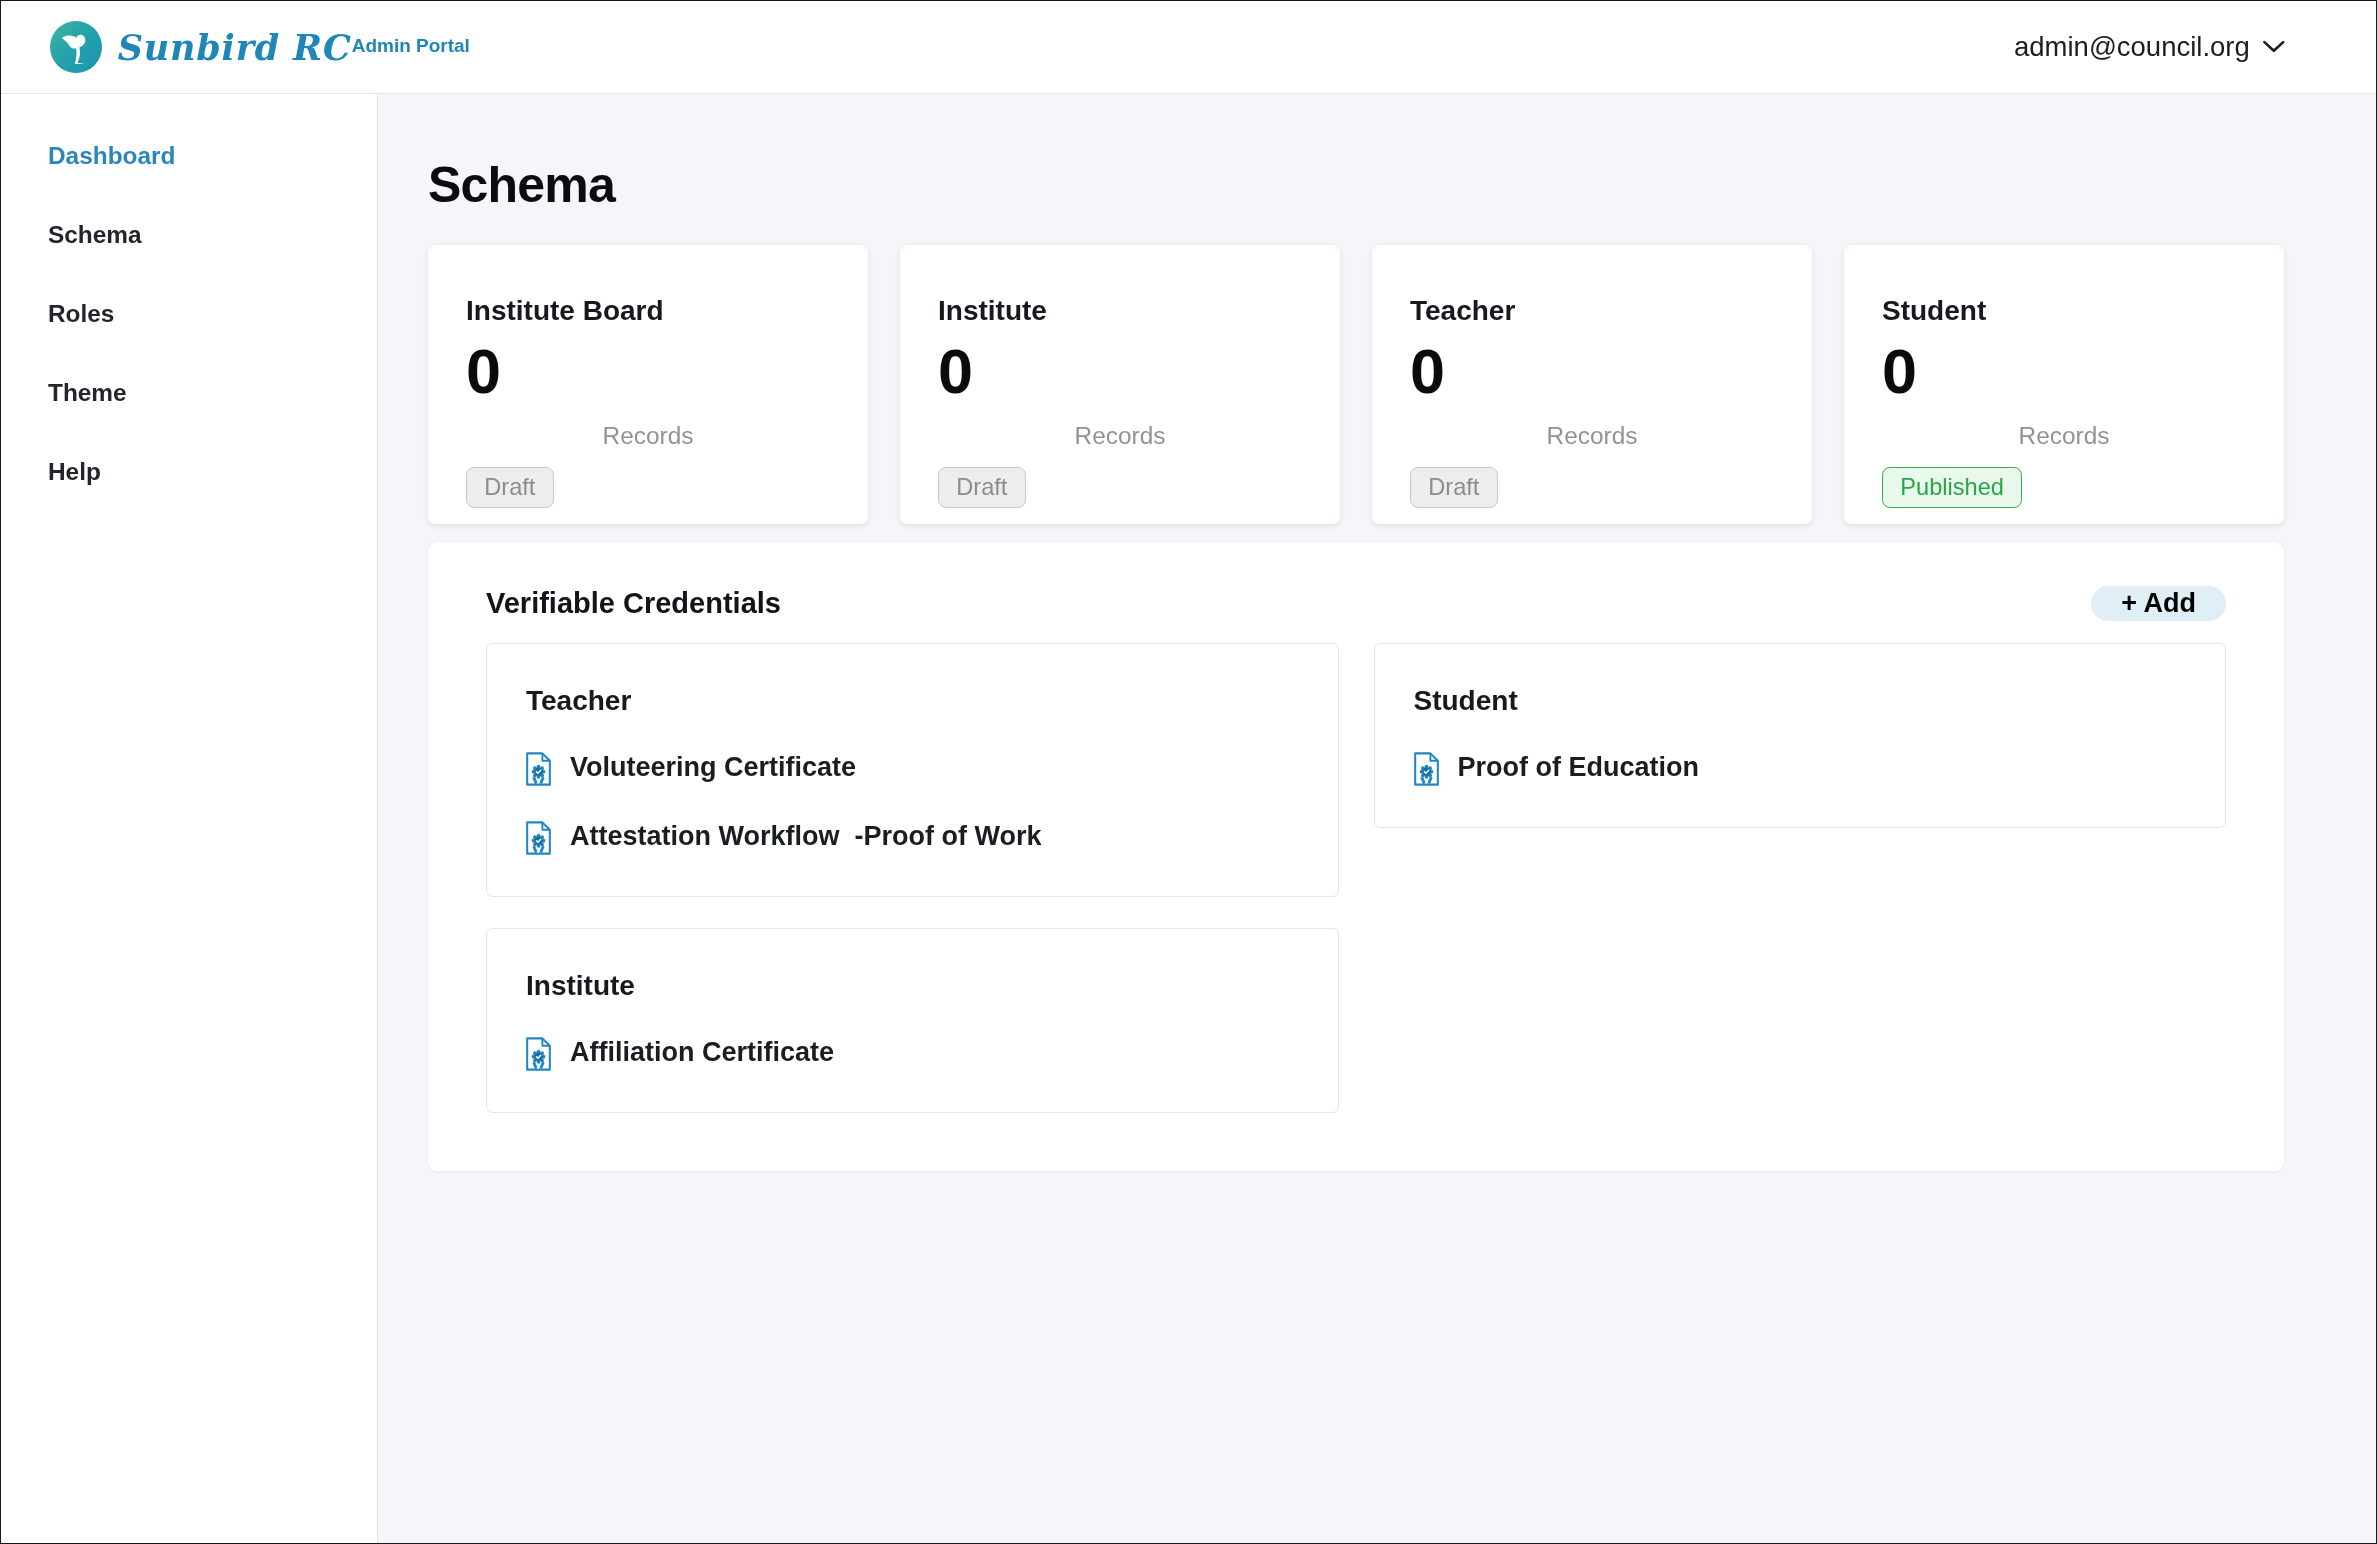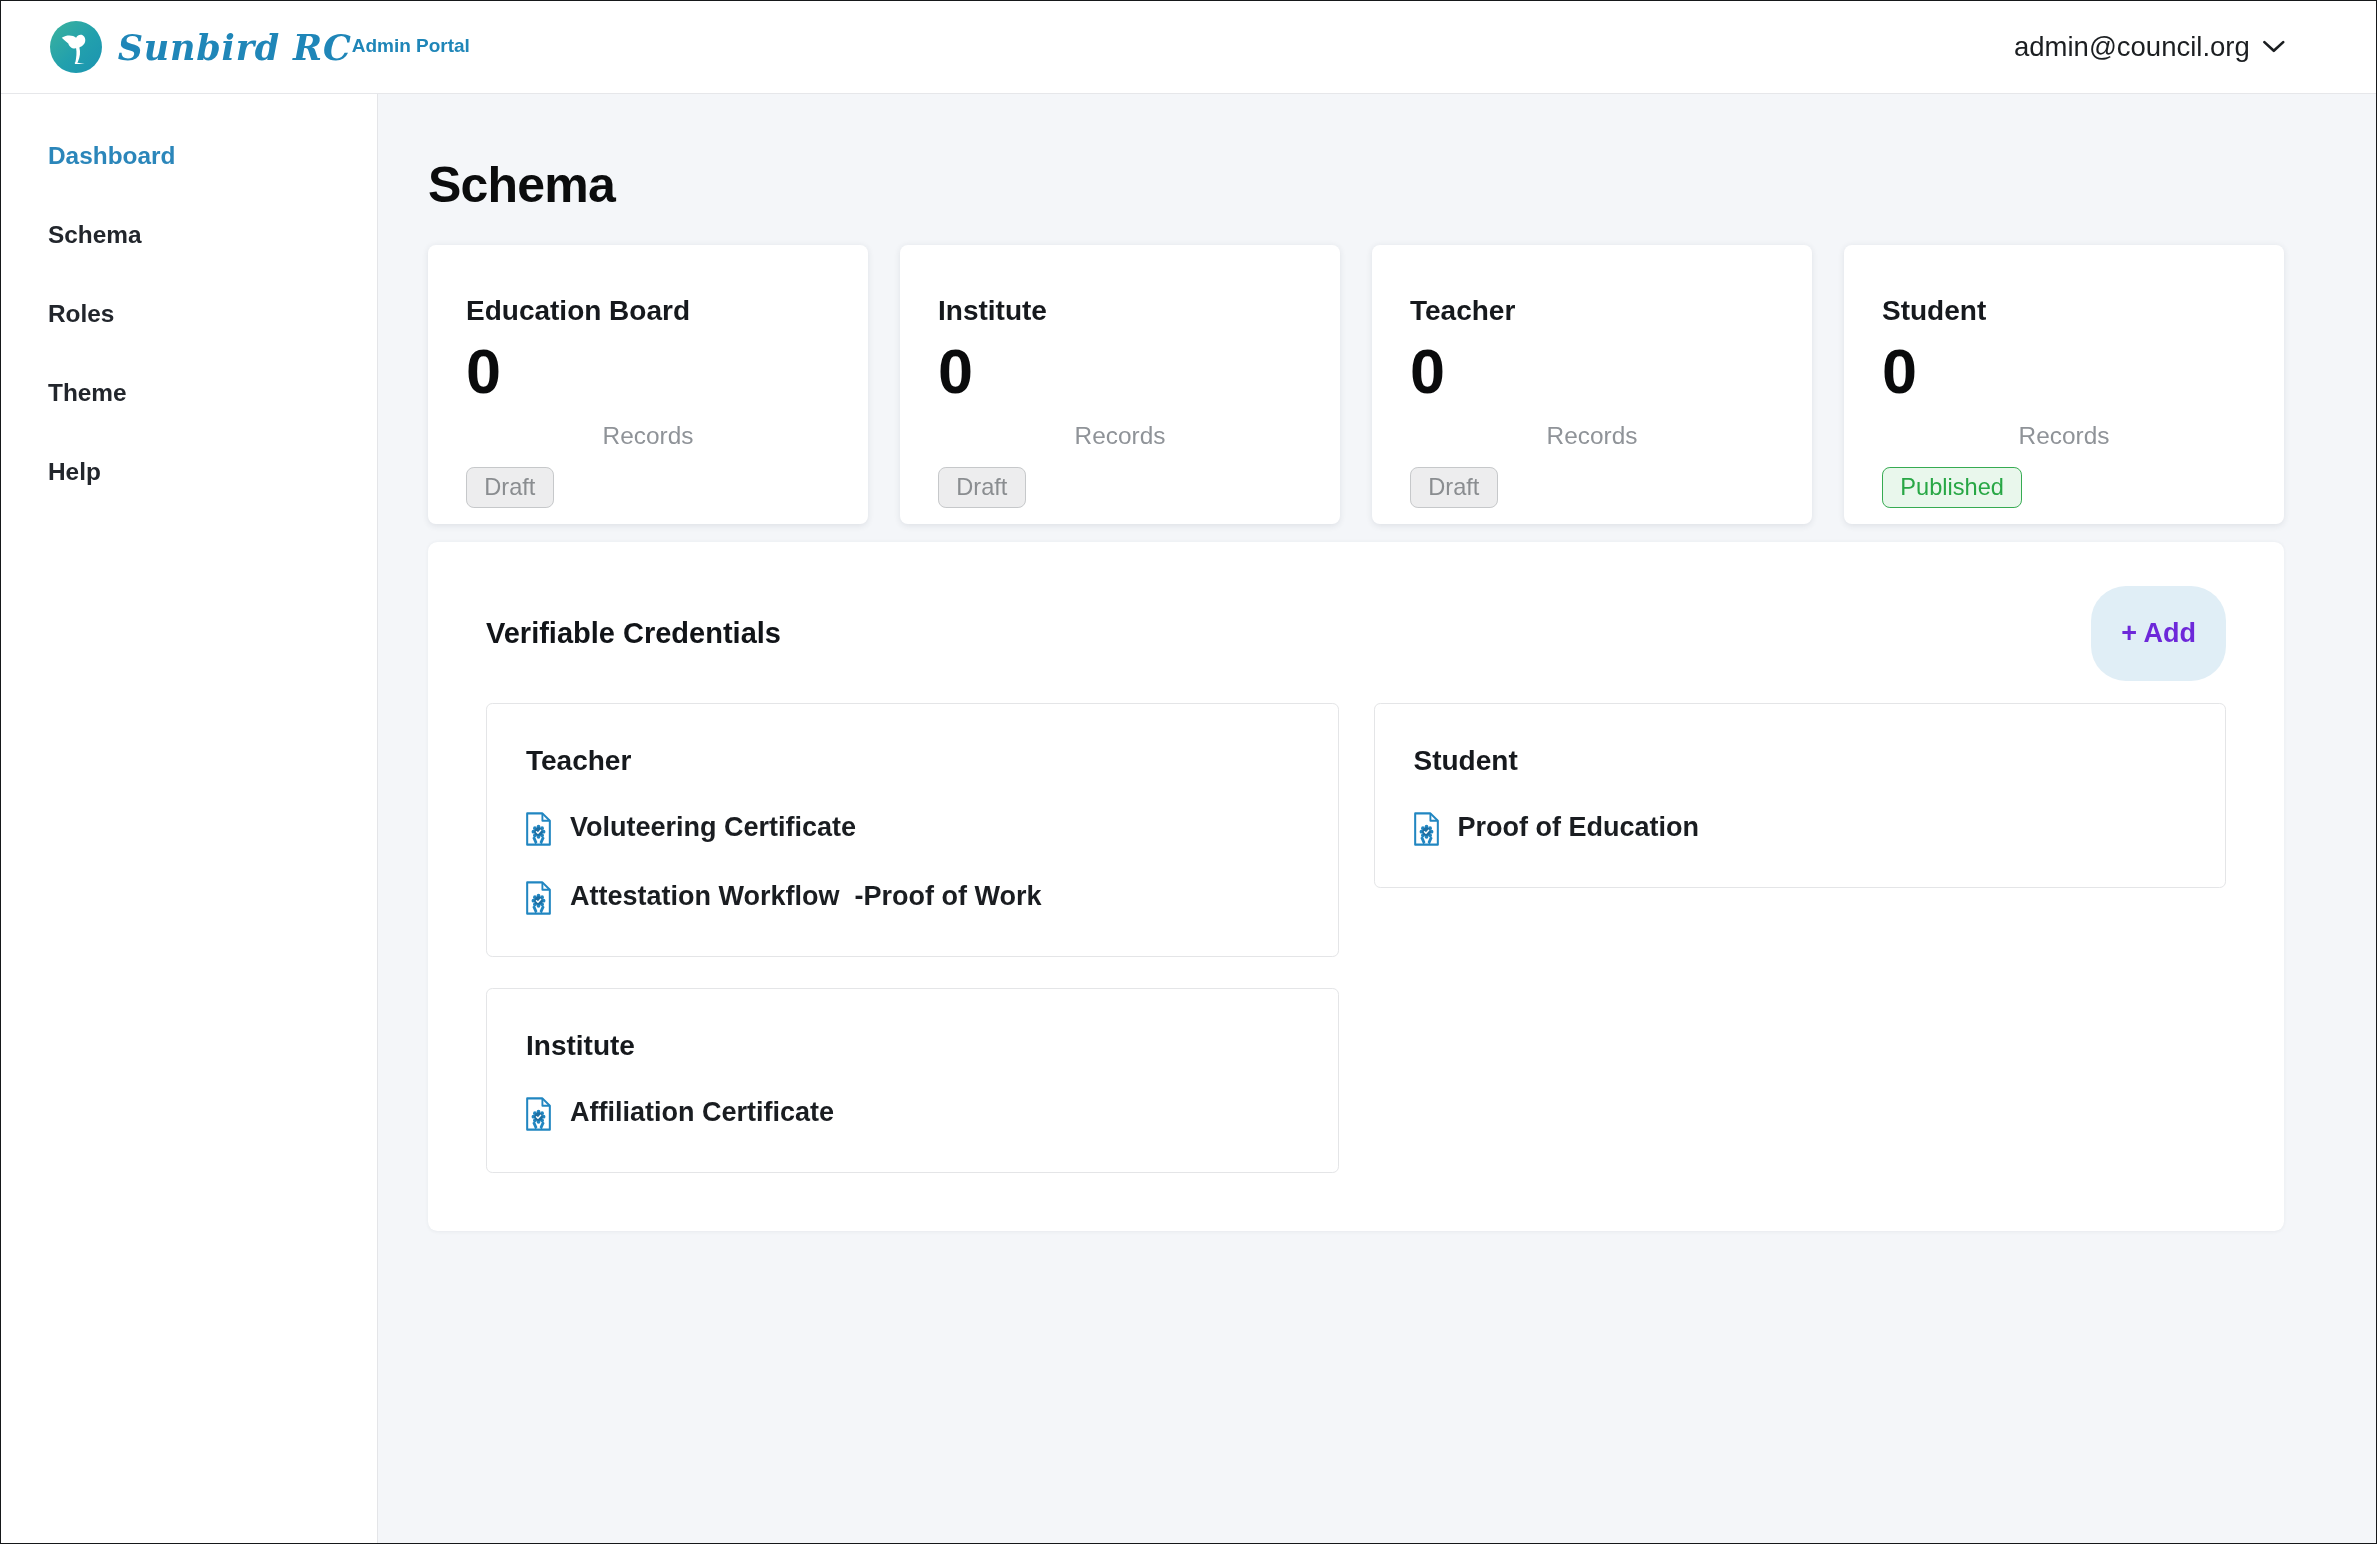--- a/index.html
+++ b/index.html
@@ -73,22 +73,22 @@
   .badge.published { color:#28a745; border-color:#36ab52; background:#e9f7ec; }
 
   
   .section {
     margin-top:18px; background:#ffffff; border-radius:9.4px;
     padding:44px 58px 58px; box-shadow:0 0.8px 3.9px rgba(40,50,70,0.06);
   }
   .section-head { display:flex; align-items:center; justify-content:space-between; }
   .section-title { font-size:29px; font-weight:700; color:#111418; }
   .add-btn {
-    font-size:27px; font-weight:600; color:#6d28d9; background:#e0eef6;
-    border:none; border-radius:35px; padding:32px 30px; cursor:pointer;
+    font-size:27px; font-weight:600; color:#000000; background:#e0eef6;
+    border:none; border-radius:35px; padding:2px 30px; cursor:pointer;
     font-family:inherit;
   }
   .groups {
     margin-top:22px; display:grid; grid-template-columns:1fr 1fr;
     column-gap:35px; row-gap:31px; align-items:start;
   }
   .group-card {
     background:#ffffff; border:0.8px solid #e4e5e7; border-radius:6.3px;
     padding:41px 39px;
   }
@@ -132,21 +132,21 @@
       <div class="side-item">Theme</div>
       <div class="side-item">Help</div>
     </div>
 
     <div class="main">
       <h1 class="page-title">Schema</h1>
 
 
       <div class="stats">
         <div class="stat-card">
-          <div class="stat-title">Education Board</div>
+          <div class="stat-title">Institute Board</div>
           <div class="stat-count">0</div>
           <div class="stat-unit">Records</div>
           <span class="badge draft">Draft</span>
         </div>
         <div class="stat-card">
           <div class="stat-title">Institute</div>
           <div class="stat-count">0</div>
           <div class="stat-unit">Records</div>
           <span class="badge draft">Draft</span>
         </div>

